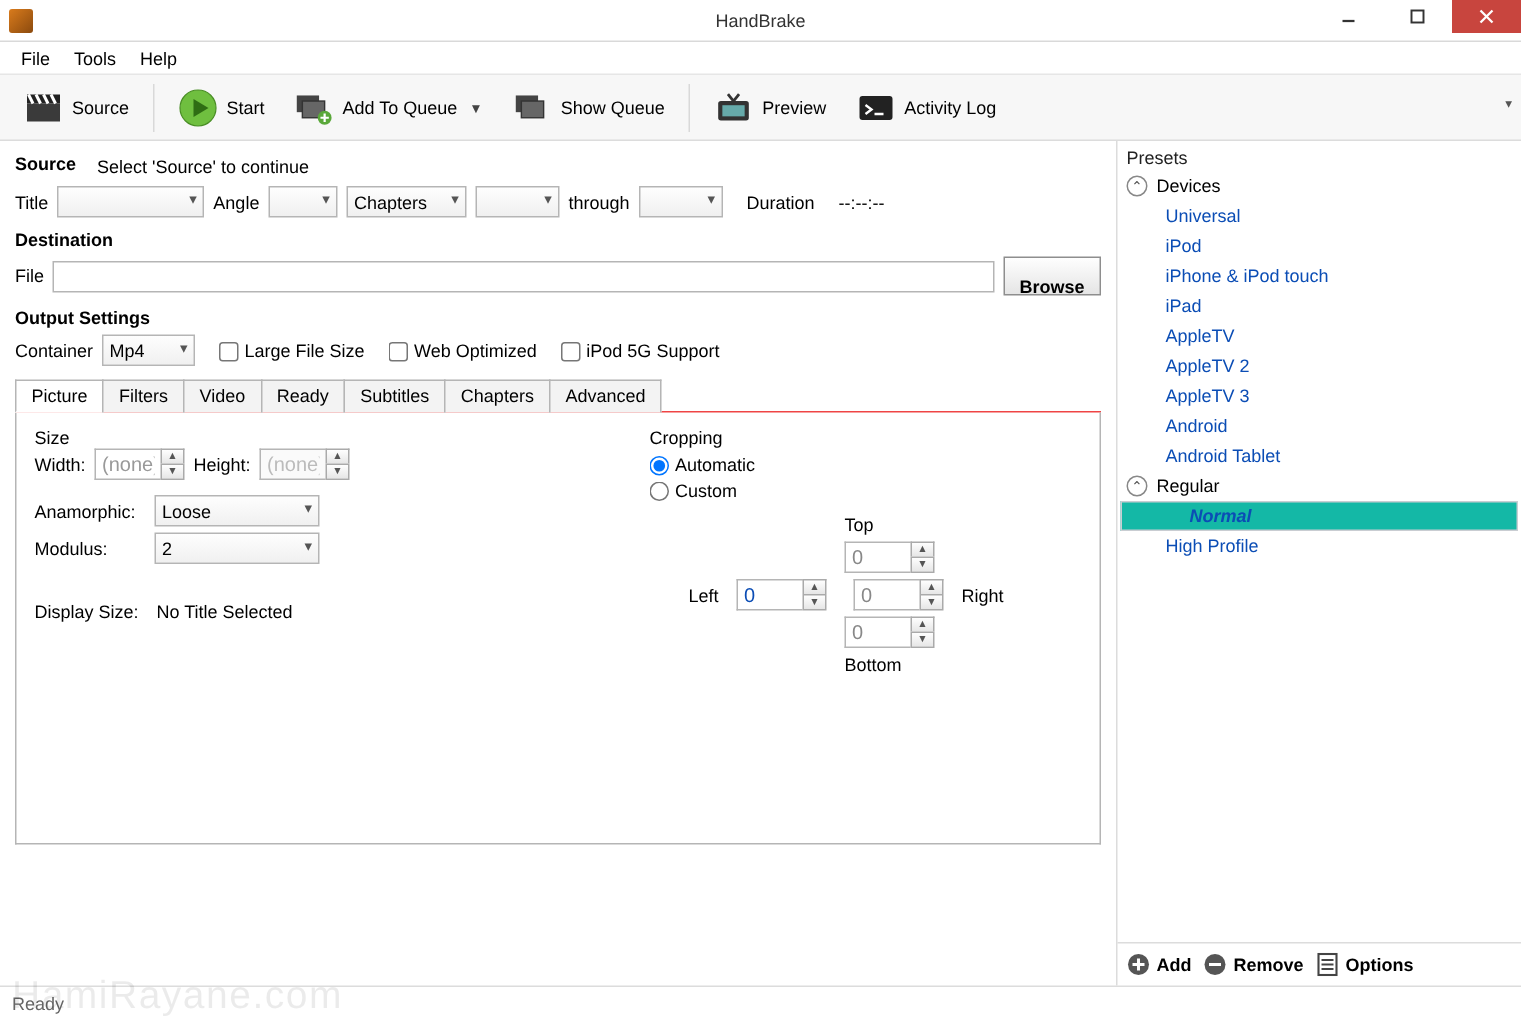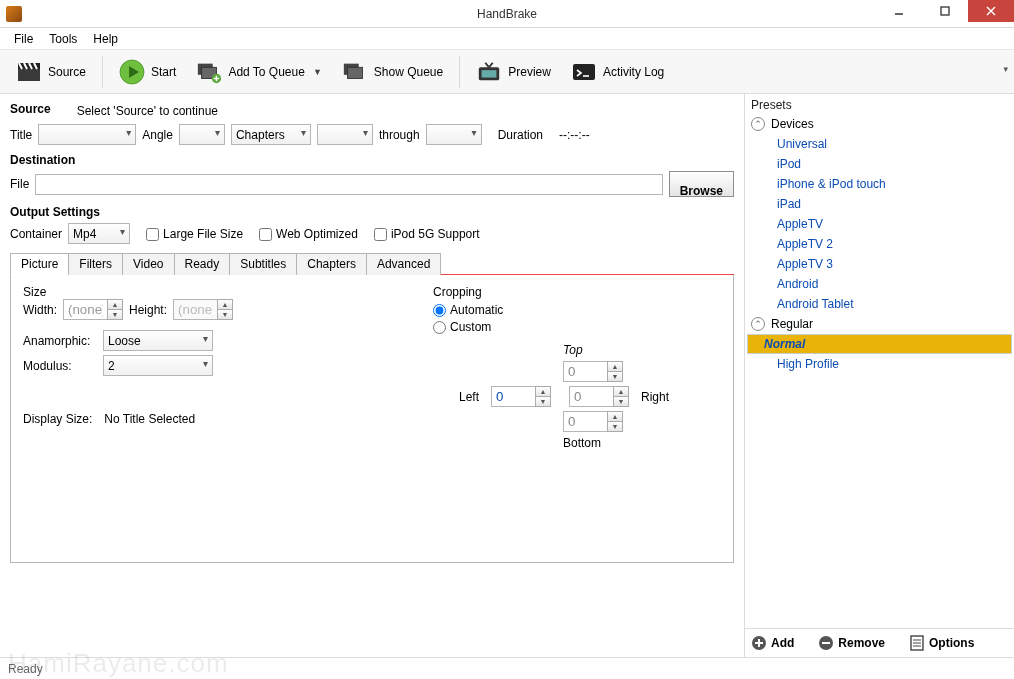--- a/index.html
+++ b/index.html
@@ -66,23 +66,23 @@
 
 
 .cropgrid { display:grid; grid-template-columns:46px 72px 72px 46px; grid-template-rows:auto auto auto auto auto; align-items:center; justify-items:center; gap:4px 6px; }
 
 
 .presets-hd { font-size:12px; padding:4px 6px 2px; color:#222; }
 .presets { flex:1; overflow:auto; font-size:12px; }
 .pgroup { display:flex; align-items:center; padding:3px 6px; gap:6px; }
 .pgroup .tw { width:14px; height:14px; border:1px solid #888; border-radius:50%; display:flex; align-items:center; justify-content:center; font-size:9px; color:#555; }
 .pitem { padding:3px 6px 3px 32px; color:#0b4db5; }
-.pitem.sel { background:#eab308; border:1px solid #c9cdd2; font-style:italic; font-weight:bold; margin:0 2px; padding:2px 6px 2px 16px; }
-
-.presetbar { border-top:1px solid #dcdcdc; padding:6px; display:flex; gap:24px; align-items:center; }
+.pitem.sel { background:#14b8a6; border:1px solid #c9cdd2; font-style:italic; font-weight:bold; margin:0 2px; padding:2px 6px 2px 45px; }
+
+.presetbar { border-top:1px solid #dcdcdc; padding:6px; display:flex; gap:8px; align-items:center; }
 .pbtn { display:flex; align-items:center; gap:4px; font-weight:bold; font-size:12px; }
 .pbtn .ic { width:16px; height:16px; display:flex; align-items:center; justify-content:center; border-radius:50%; }
 
 
 .status { height:22px; border-top:1px solid #dcdcdc; padding:0 8px; display:flex; align-items:center; color:#666; position:relative; }
 .watermark { position:absolute; left:8px; bottom:0; font-size:26px; color:rgba(0,0,0,0.08); font-family:Arial,sans-serif; letter-spacing:1px; pointer-events:none; }
 
 .lbl12 { font-size:12px; }
 .none { color:#999; }
 .blue { color:#0b4db5; }
@@ -184,21 +184,21 @@
   </div>
   <div class="tboverflow">▾</div>
 </div>
 
 <div class="body">
   <div class="main">
 
     <div class="sect">
       <div class="row">
         <span class="hd">Source</span>
-        <span class="lbl12" style="margin-left:20px;">Select 'Source' to continue</span>
+        <span class="lbl12" style="margin-left:8px;">Select 'Source' to continue</span>
       </div>
       <div class="row">
         <span>Title</span>
         <span class="combo"><select style="width:98px"></select></span>
         <span>Angle</span>
         <span class="combo"><select style="width:46px"></select></span>
         <span class="combo"><select style="width:80px"><option>Chapters</option></select></span>
         <span class="combo"><select style="width:56px"></select></span>
         <span>through</span>
         <span class="combo"><select style="width:56px"></select></span>
@@ -270,42 +270,42 @@
               </span>
           </div>
           <div class="row" style="margin-top:10px;">
             <span style="width:74px">Anamorphic:</span>
             <span class="combo"><select style="width:110px"><option>Loose</option></select></span>
           </div>
           <div class="row">
             <span style="width:74px">Modulus:</span>
             <span class="combo"><select style="width:110px"><option>2</option></select></span>
           </div>
-          <div class="row" style="margin-top:36px;text-align:right;">
+          <div class="row" style="margin-top:25px;text-align:right;">
             <span>Display Size:</span>
             <span style="margin-left:6px;">No Title Selected</span>
           </div>
         </div>
 
         <div>
           <div class="hd">Cropping</div>
           <div style="margin:4px 0 6px;">
             <label>
                 <input type="radio" name="crop" checked="" style="">
                 <span>Automatic</span>
               </label><br>
             <label>
                 <input type="radio" name="crop" style="">
                 <span>Custom</span>
               </label>
           </div>
           <div class="cropgrid">
             <span></span>
               <span></span>
-              <span style="justify-self:start;font-style:italic;">Top</span>
+              <span style="justify-self:start;">Top</span>
               <span></span>
             <span></span>
               <span></span>
             <span class="spin" style="justify-self:start;">
                 <input style="color: rgb(136, 136, 136);" value="0">
                 <span class="btns">
                   <div>▲</div>
                   <div>▼</div>
                 </span>
               </span>

